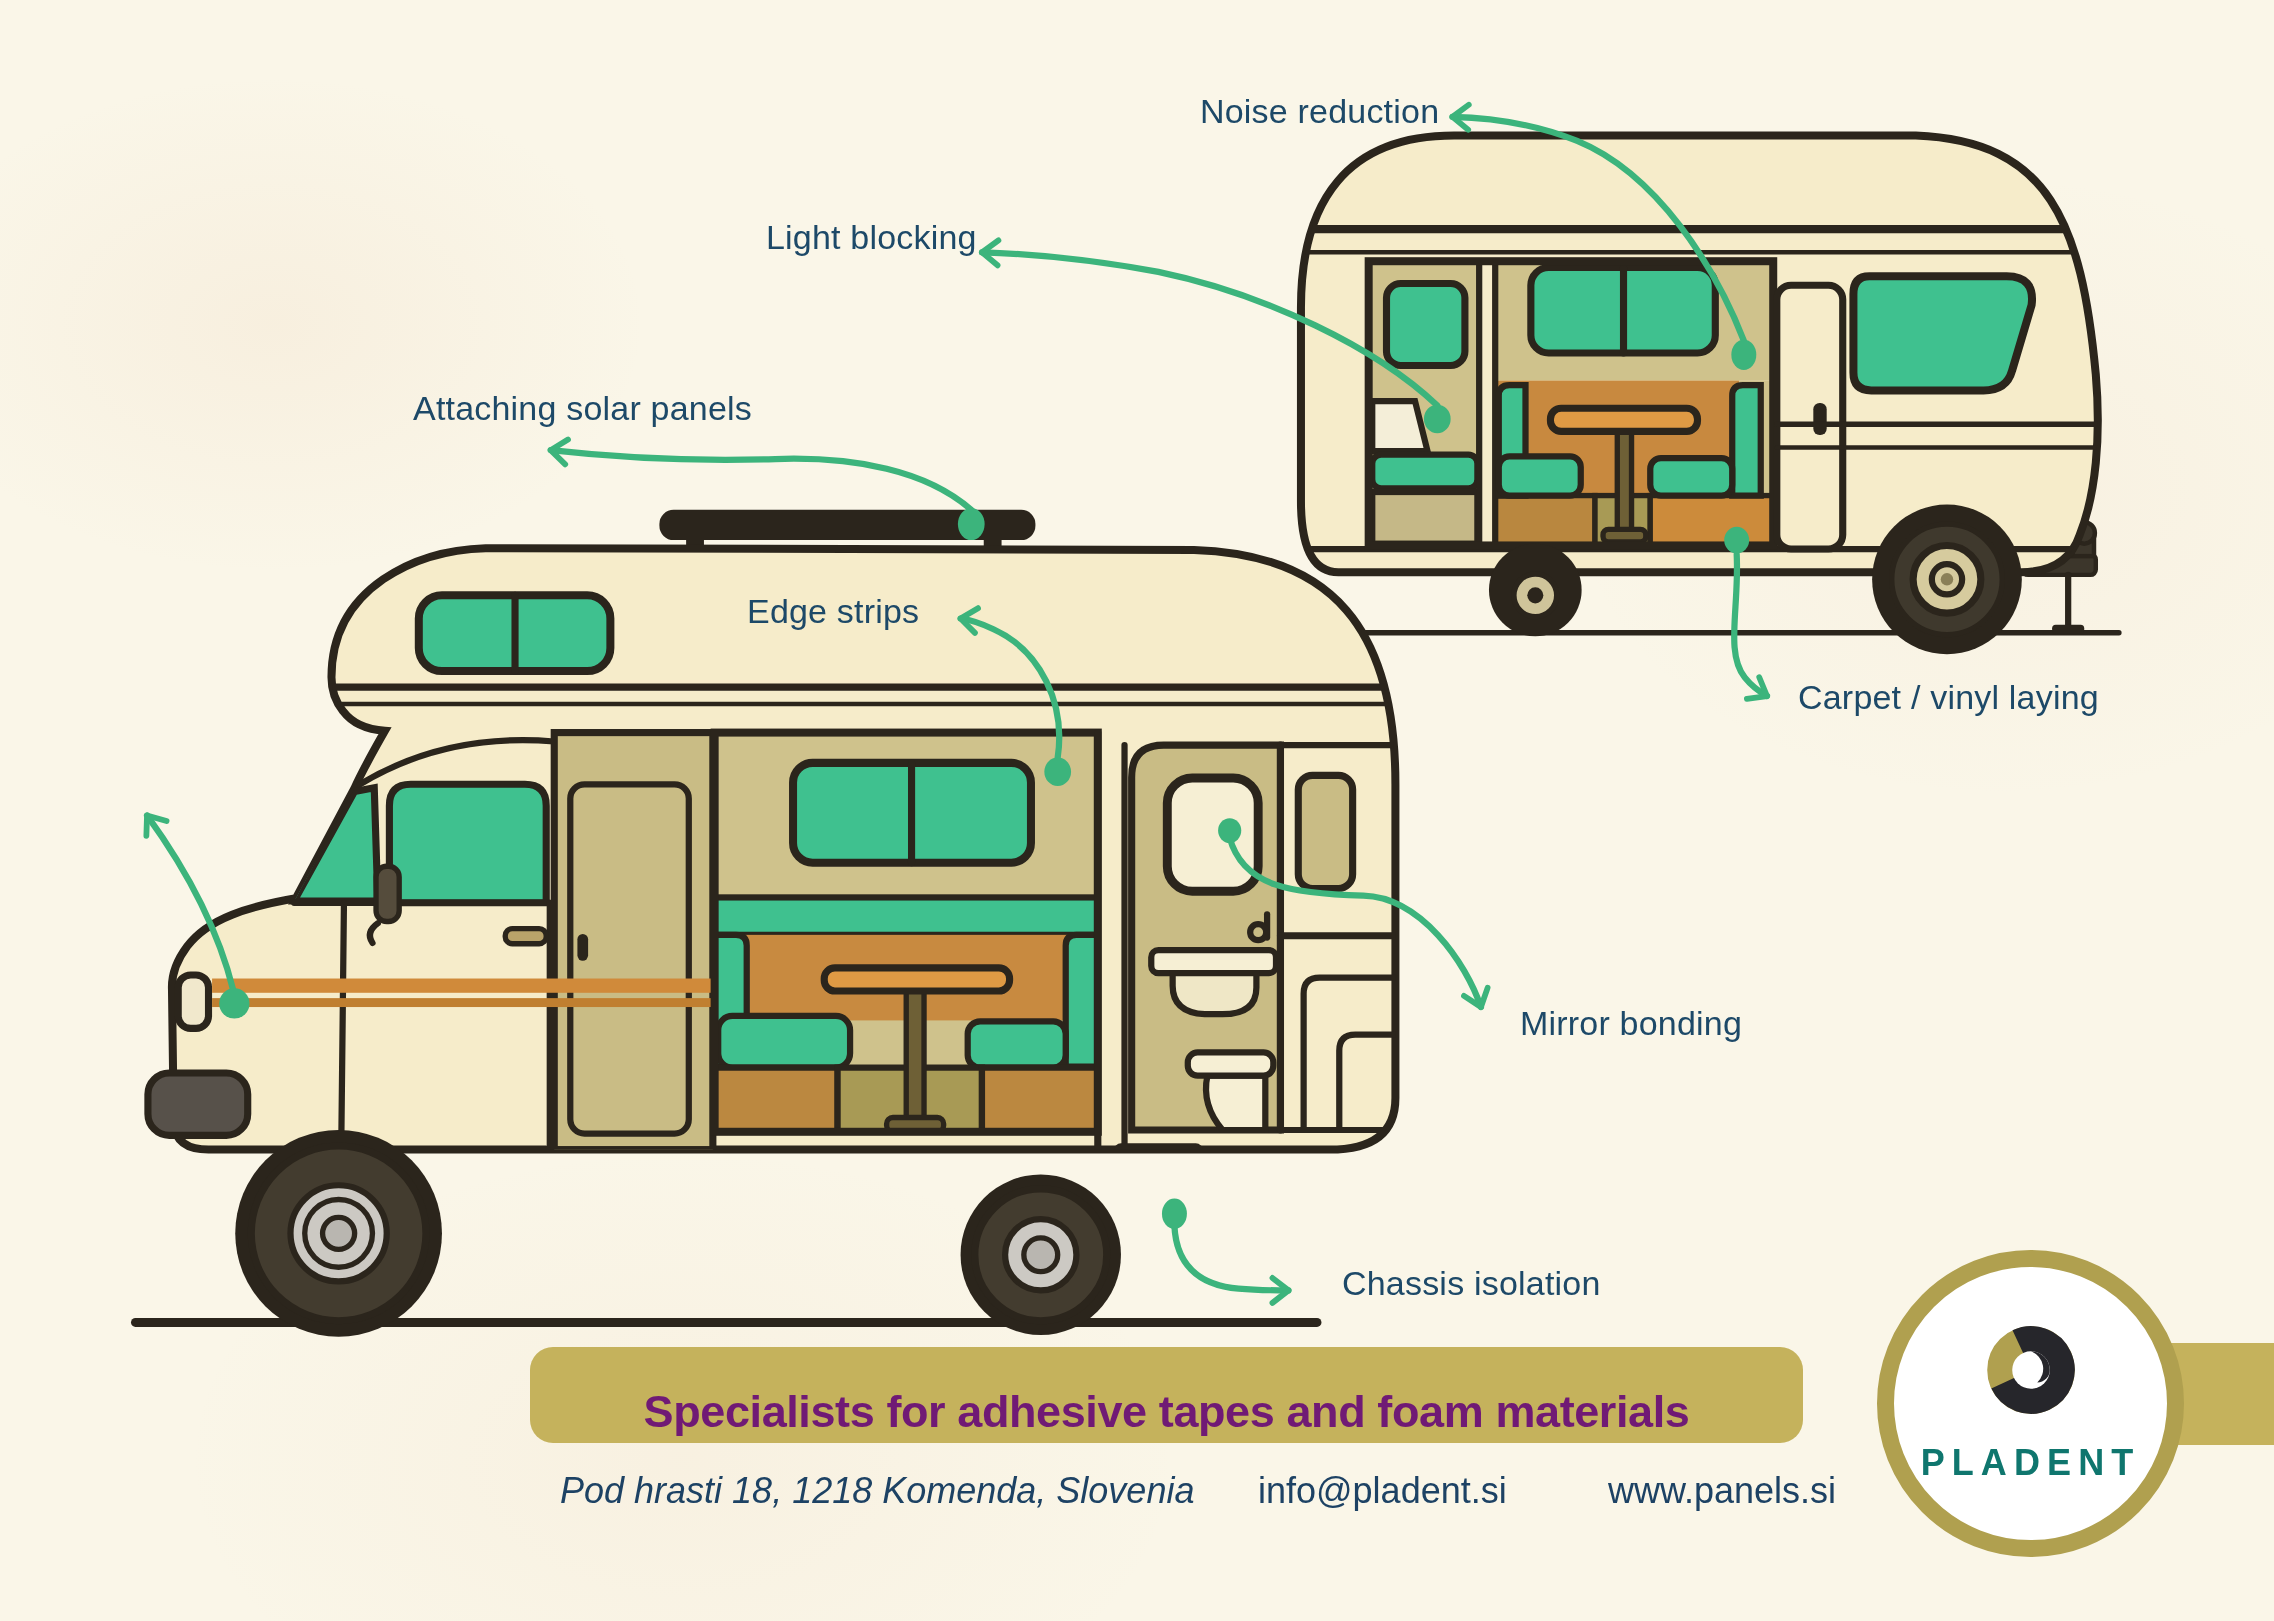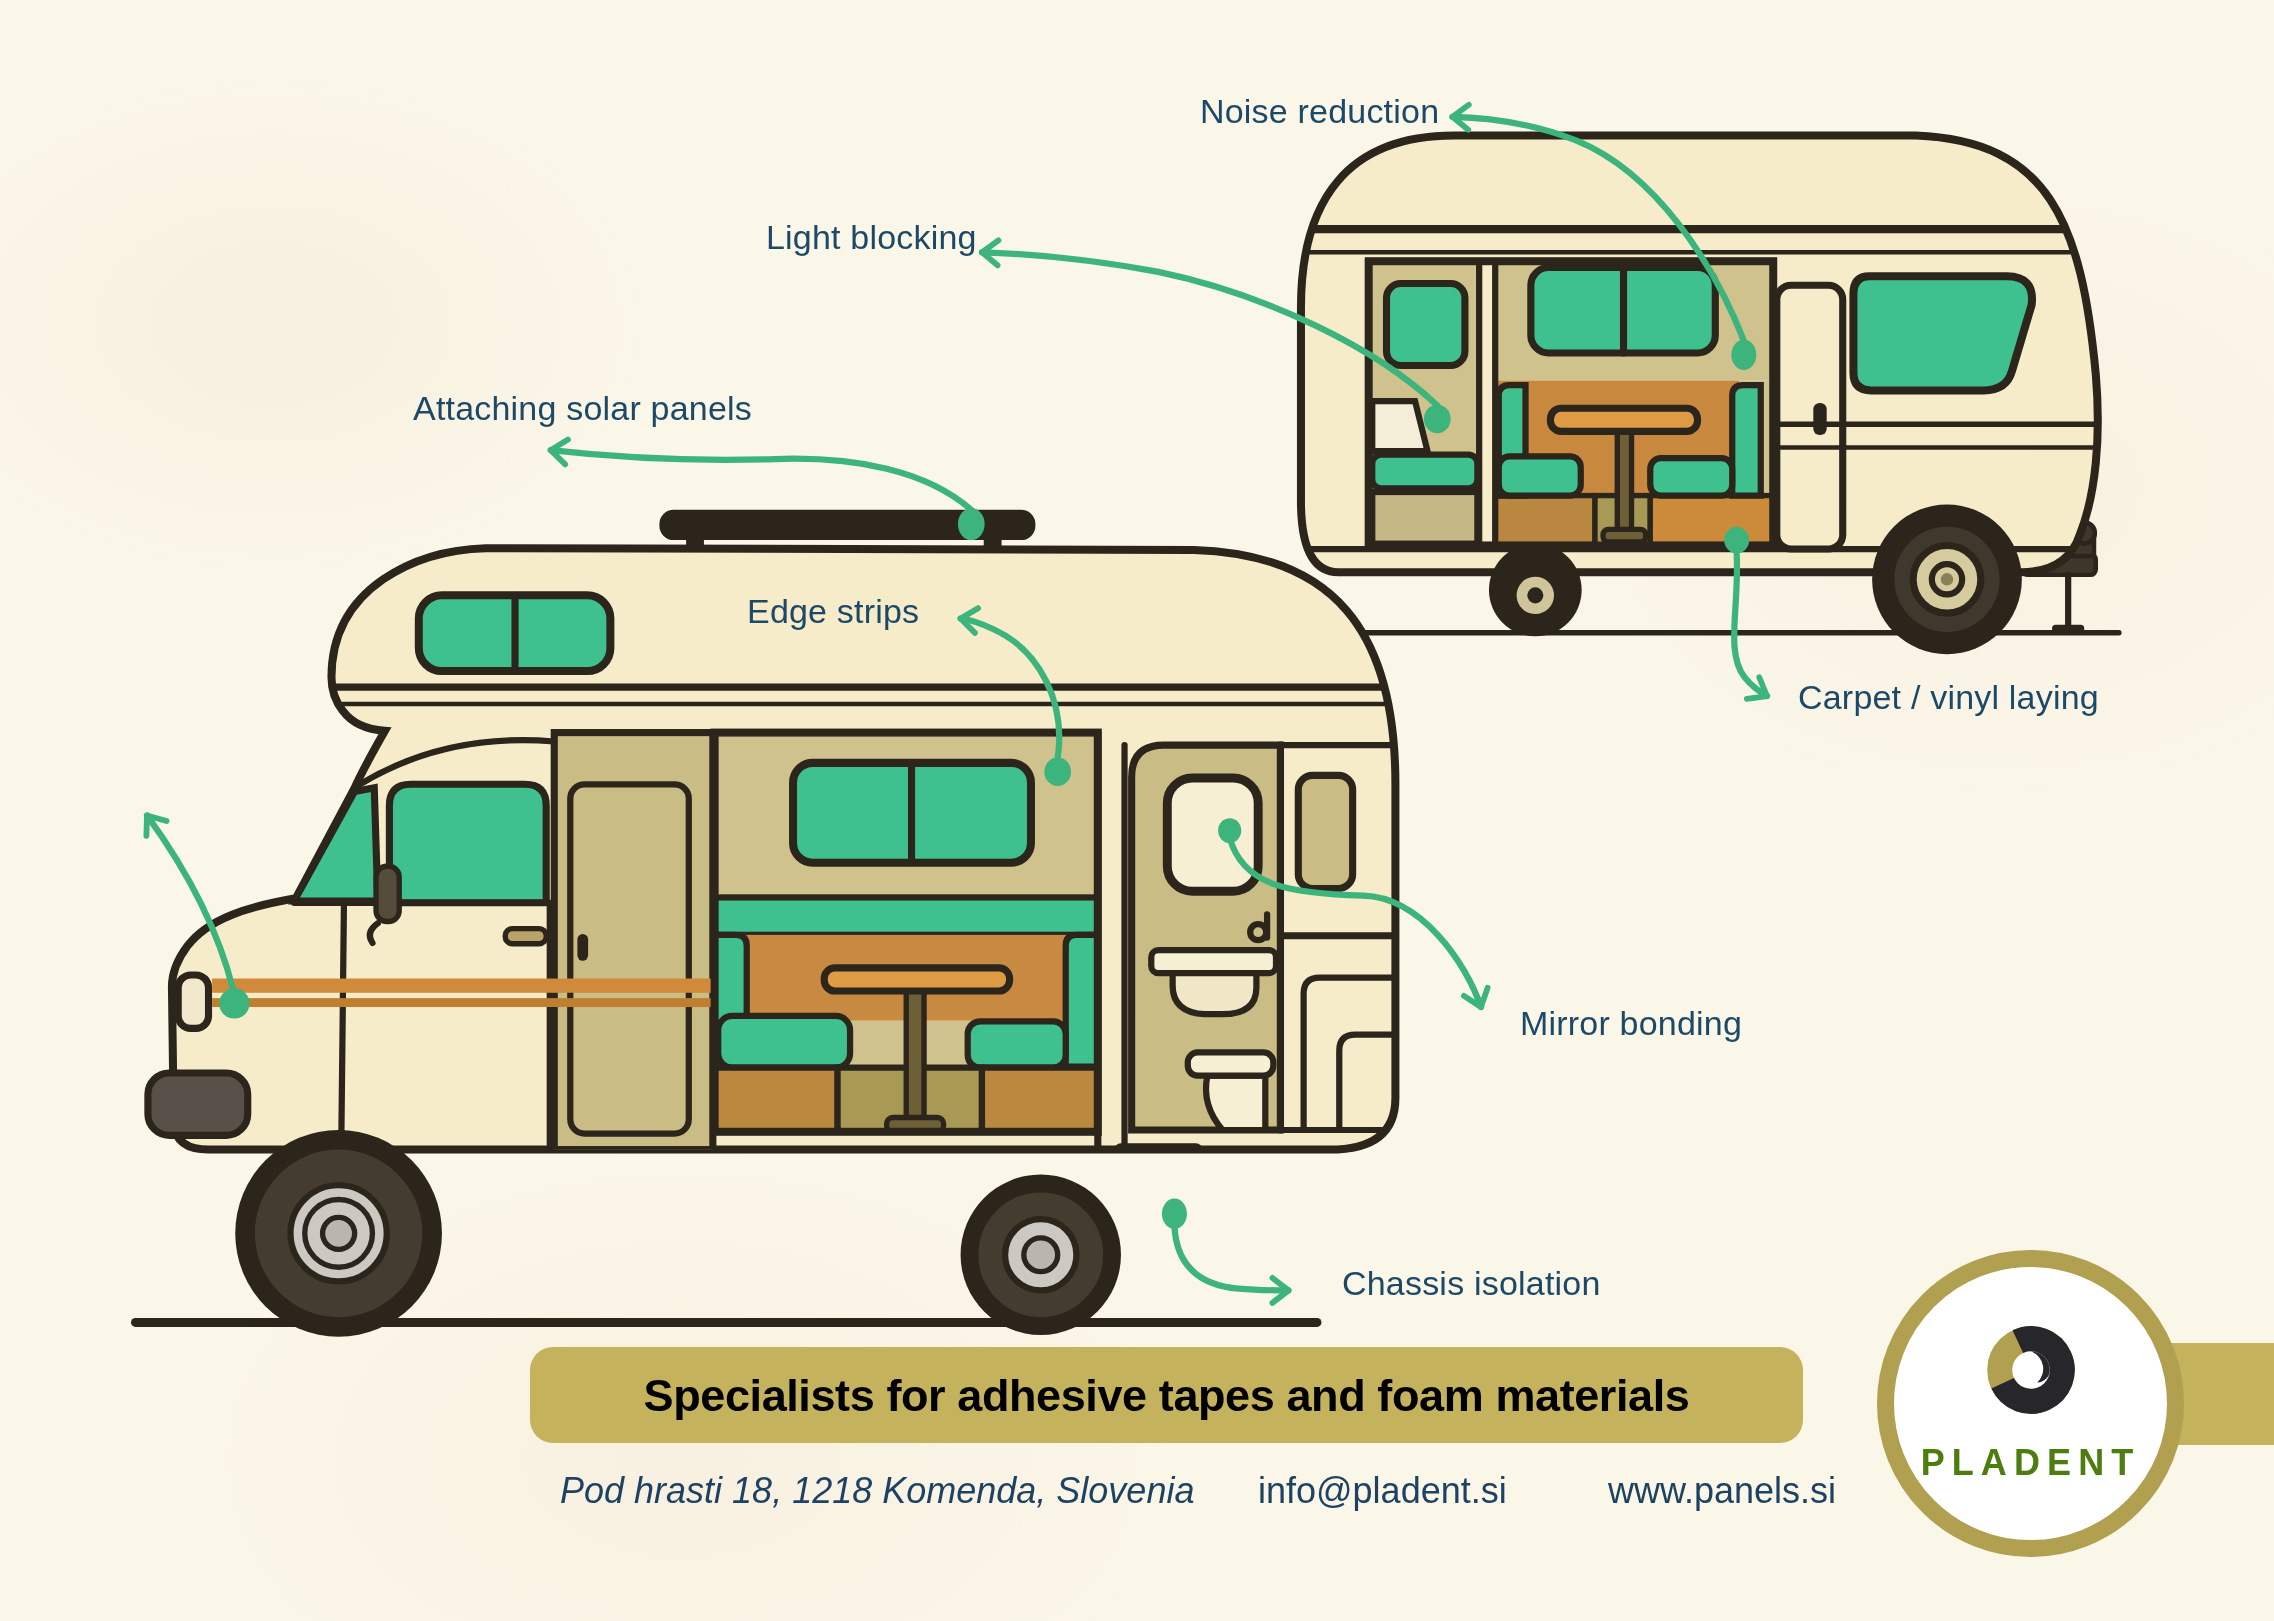--- a/index.html
+++ b/index.html
@@ -15,40 +15,40 @@
   .scene{position:absolute;left:0;top:0;width:2274px;height:1622px;}
   .callout-label{
     position:absolute;color:#1d4968;font-size:34px;font-weight:500;
     white-space:nowrap;letter-spacing:0.2px;line-height:36px;
   }
   .banner{
     position:absolute;left:530px;top:1347px;width:1273px;height:96px;
     background:#c5b25c;border-radius:23px;
   }
   .banner-headline{
-    position:absolute;left:0;top:0;width:100%;height:96px;line-height:98px;
-    text-align:center;color:#000000;font-size:45px;font-weight:700;letter-spacing:-0.4px;
+    position:absolute;left:0;top:16px;width:100%;height:96px;line-height:98px;
+    text-align:center;color:#701a75;font-size:45px;font-weight:700;letter-spacing:-0.4px;
   }
   .gold-block{
     position:absolute;left:2167px;top:1343px;width:107px;height:102px;background:#c5b25c;
   }
   .contact-line{
     position:absolute;top:1470px;color:#1d4264;font-size:36px;font-weight:500;white-space:nowrap;
   }
   .contact-address{left:560px;font-style:italic;}
   .contact-email{left:1258px;}
   .contact-website{left:1608px;}
   .logo-circle{
     position:absolute;left:1877px;top:1250px;width:273px;height:273px;
     background:#ffffff;border:17px solid #b0a04f;border-radius:50%;
   }
   .logo-swirl{position:absolute;left:70px;top:36px;width:134px;height:134px;}
   .logo-brand{
     position:absolute;left:0;top:175px;width:100%;text-align:center;
-    color:#4d7c0f;font-size:36px;font-weight:700;letter-spacing:7.1px;
+    color:#0f766e;font-size:36px;font-weight:700;letter-spacing:7.1px;
   }
 </style>
 </head>
 <body>
 
 <div class="stage">
 
   <svg class="scene" viewBox="0 0 2552 1820">
     <defs>
       <marker id="ah" markerWidth="44" markerHeight="40" refX="36" refY="20" orient="auto" markerUnits="userSpaceOnUse">

